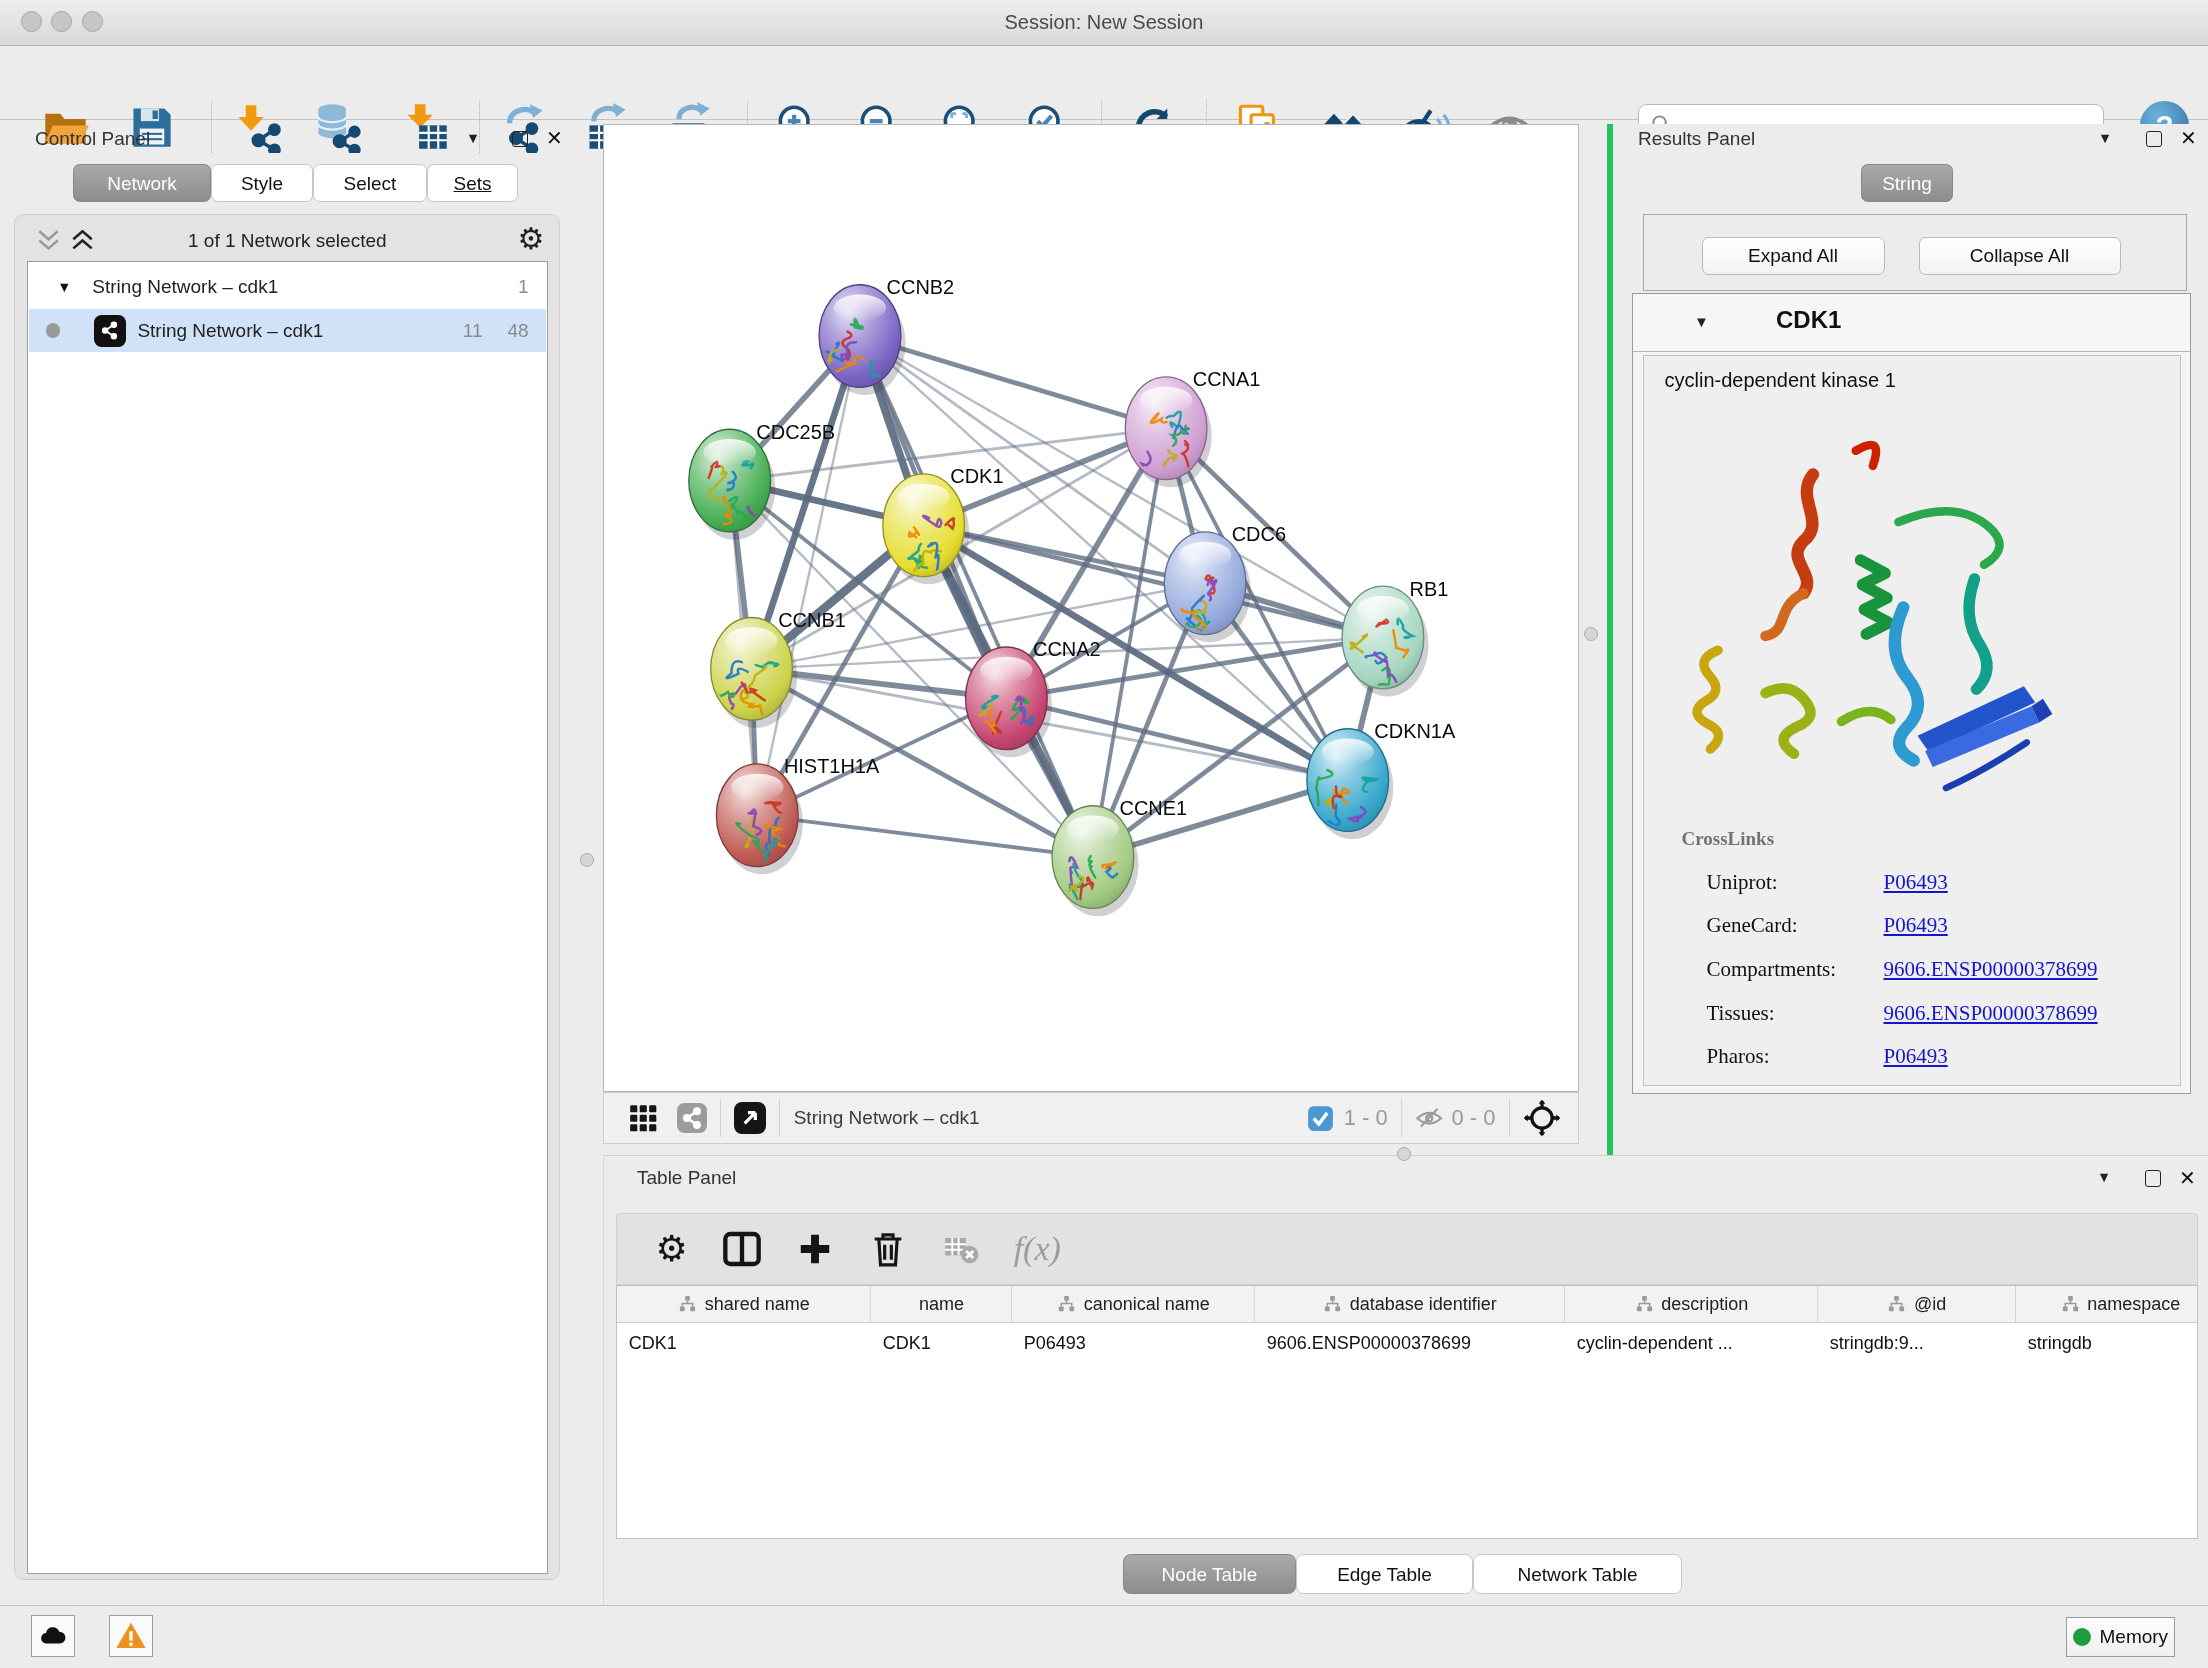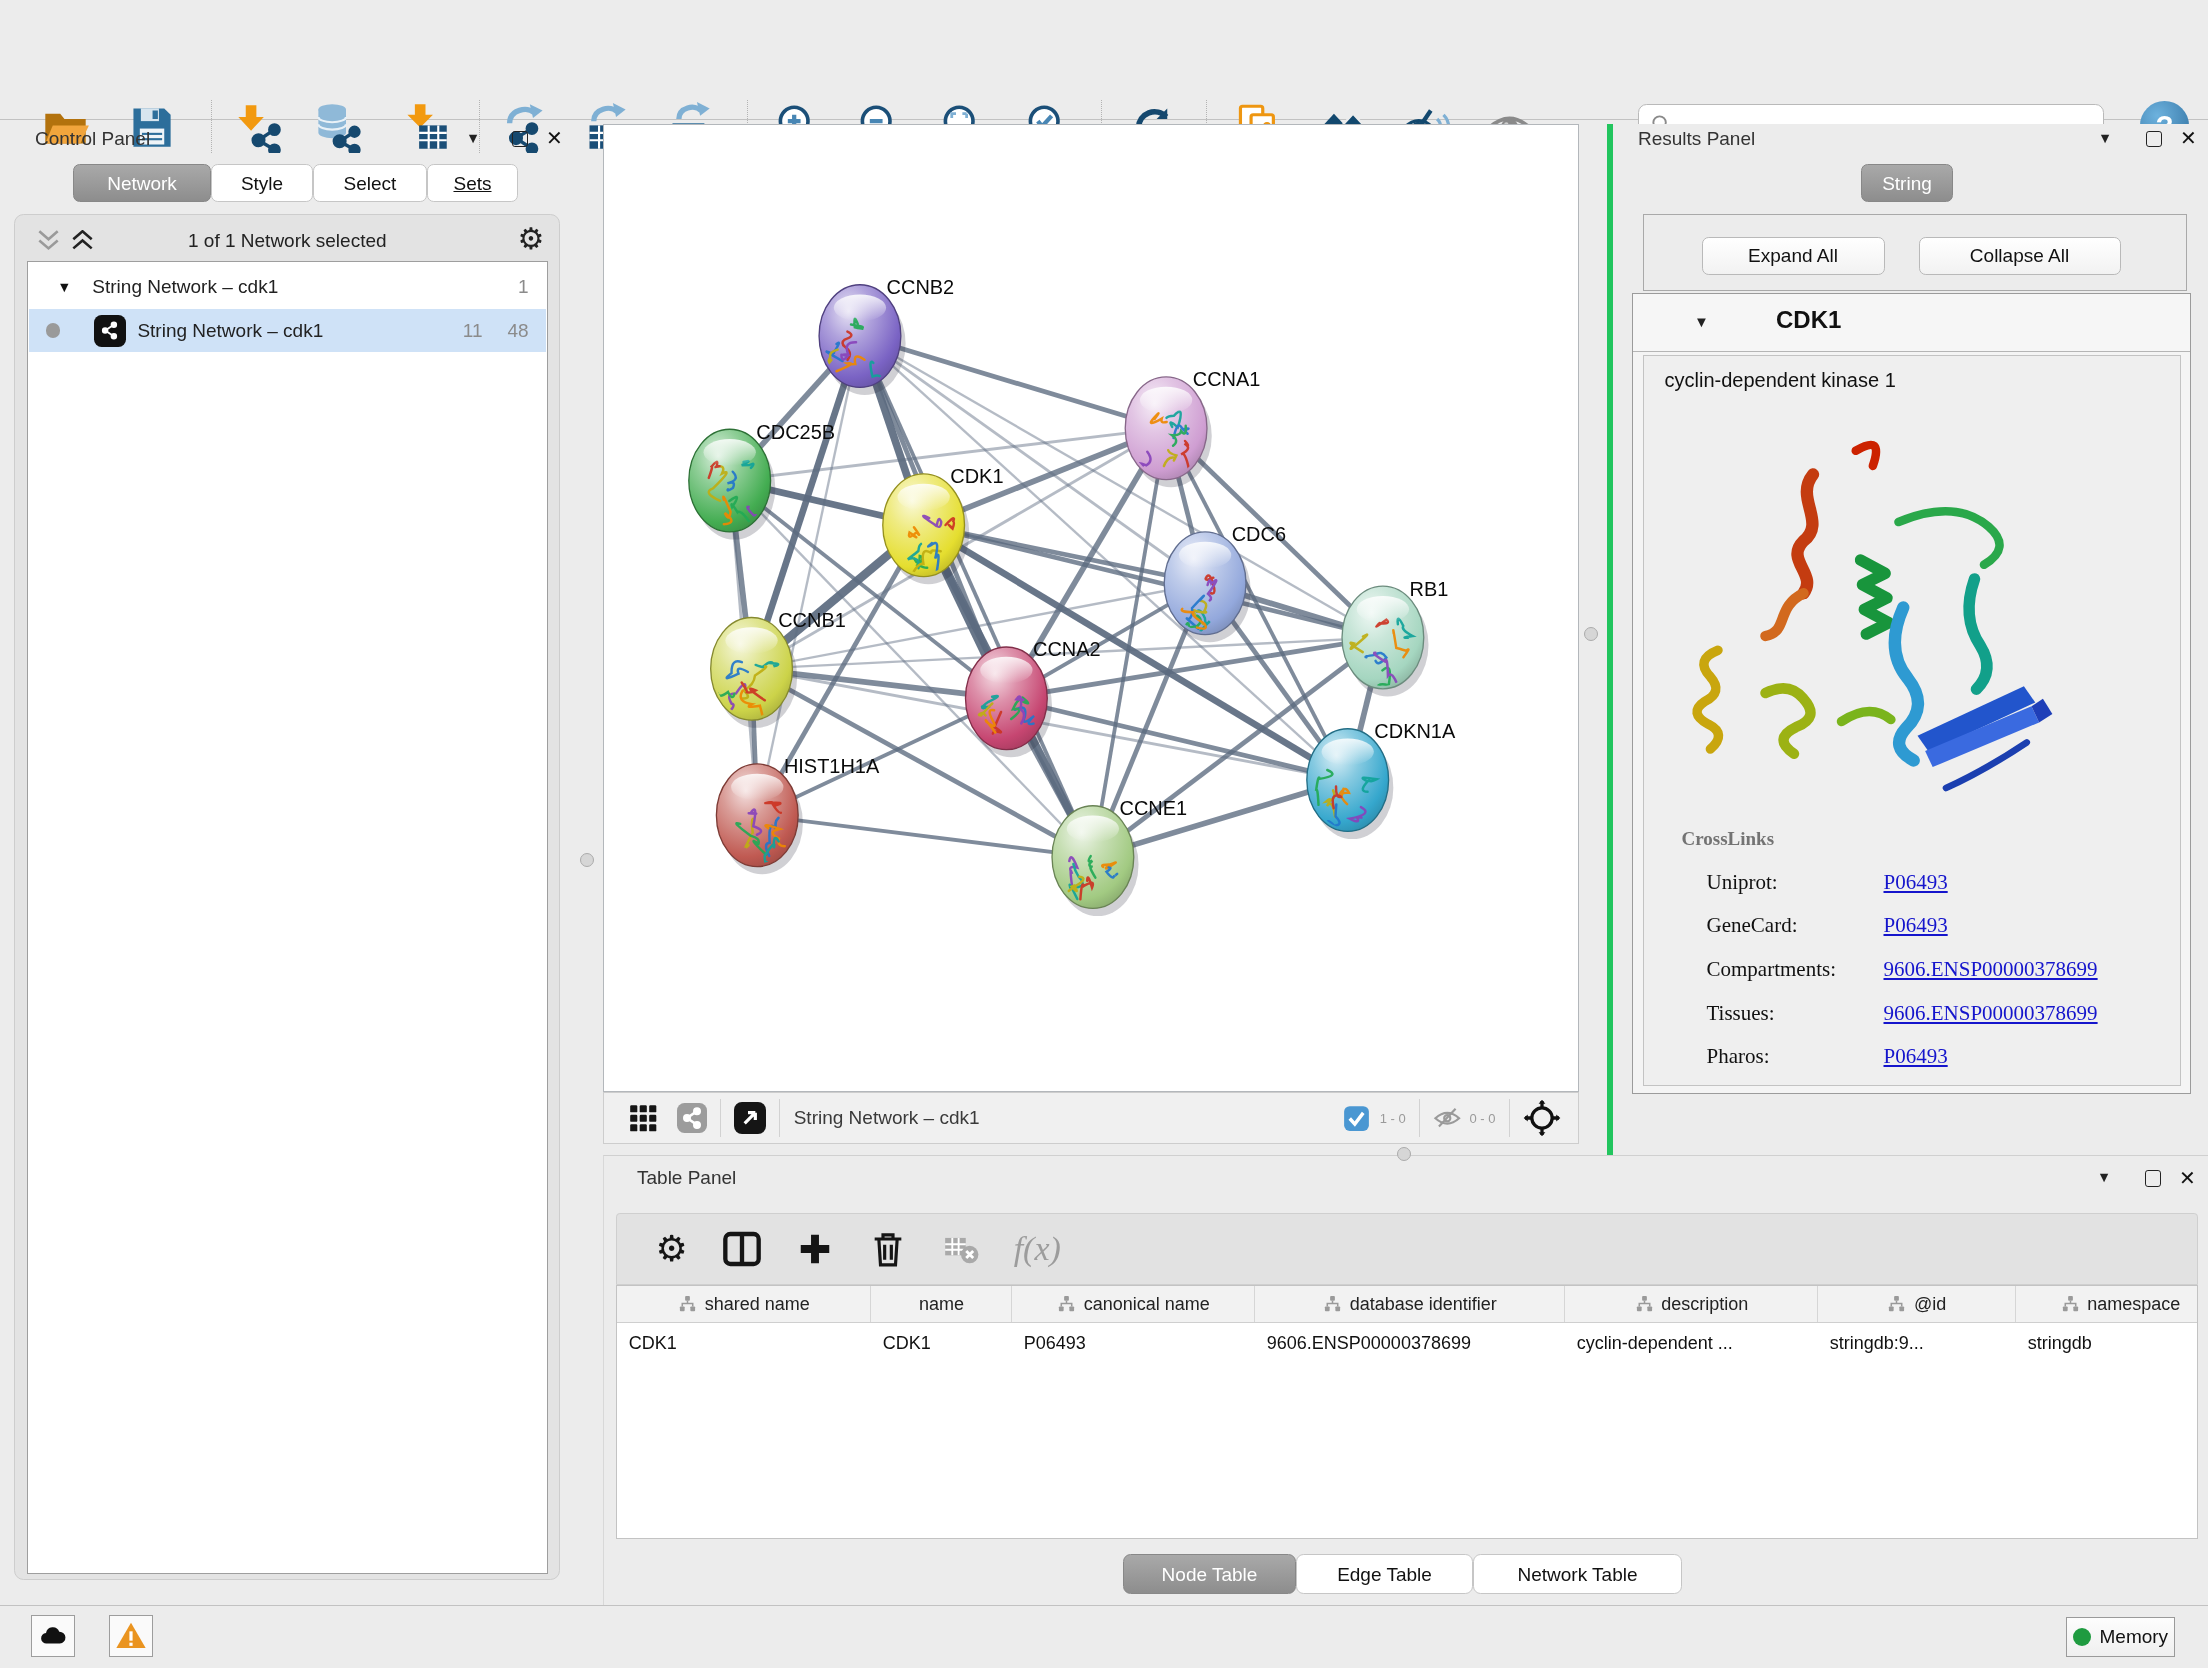--- a/index.html
+++ b/index.html
@@ -45,21 +45,21 @@
   .rowsel{background:#cfe2f7;}
   .shareico{width:32px;height:32px;border-radius:7.6px;background:#111;display:flex;align-items:center;justify-content:center;}
   
   .netarea{position:absolute;left:603px;top:124px;width:976px;height:1021px;}
   .netcanvas{position:absolute;left:0;top:0;width:976px;height:968px;background:#fff;
     border:1px solid #b3b7bb;box-sizing:border-box;}
   .netbar{position:absolute;left:0;top:968px;width:976px;height:52px;background:#f0f0f0;
     border:1px solid #cdcdcd;box-sizing:border-box;display:flex;align-items:center;}
   .nbsep{height:38px;border-left:1px solid #d2d2d2;margin:0 13.3px;}
   .nbtxt{font-size:19px;color:#3a3a3a;}
-  .nbcnt{font-size:13px;color:#9a9a9a;}
+  .nbcnt{font-size:22px;color:#9a9a9a;}
   .nbico{display:flex;align-items:center;justify-content:center;}
   
   .rp{position:absolute;left:1607px;top:124px;width:601px;height:1031px;background:#ececec;
     border-left:6px solid #22c55e;}
   .rp-box{position:absolute;left:29.5px;top:90px;width:542px;height:75px;background:#ececec;
     border:1px solid #a9a9a9;}
   .rbtn{position:absolute;top:22px;height:38px;background:linear-gradient(#ffffff,#f2f2f2);
     border:1px solid #b9b9b9;border-radius:6.7px;font-size:19px;color:#111;text-align:center;line-height:36px;box-sizing:border-box;}
   .cdkbox{position:absolute;left:19px;top:169px;width:557px;height:799px;background:#f4f4f4;
     border:1px solid #9b9b9b;}
@@ -92,20 +92,26 @@
     border:1px solid #9a9a9a;display:flex;align-items:center;justify-content:center;gap:8.6px;font-size:19px;color:#111;}
   .dotgreen{width:18px;height:18px;border-radius:50%;background:#1f9b40;}
   .splitdot{position:absolute;width:12.4px;height:12.4px;border-radius:50%;background:#d6d6d6;border:1px solid #ababab;}
   svg text{font-family:"Liberation Sans","DejaVu Sans",sans-serif;}
 </style>
 </head>
 <body>
 
 <div class="window">
 
+  <div class="titlebar">
+    <span class="light" style="left:21px"></span>
+    <span class="light" style="left:51px"></span>
+    <span class="light" style="left:82px"></span>
+    <div class="title-text">Session: New Session</div>
+  </div>
 
   <div class="toolbar">
     <div class="tbtn" style="left:38px">
       <svg viewBox="0 0 48 48">
           <path d="M5 11h14l4 5h20v23H5z" fill="#b3720d"></path>
           <path d="M5 39l7-17h34l-8 17z" fill="#f2a53c"></path>
         </svg>
     </div>
     <div class="tbtn" style="left:124px">
       <svg viewBox="0 0 48 48">

